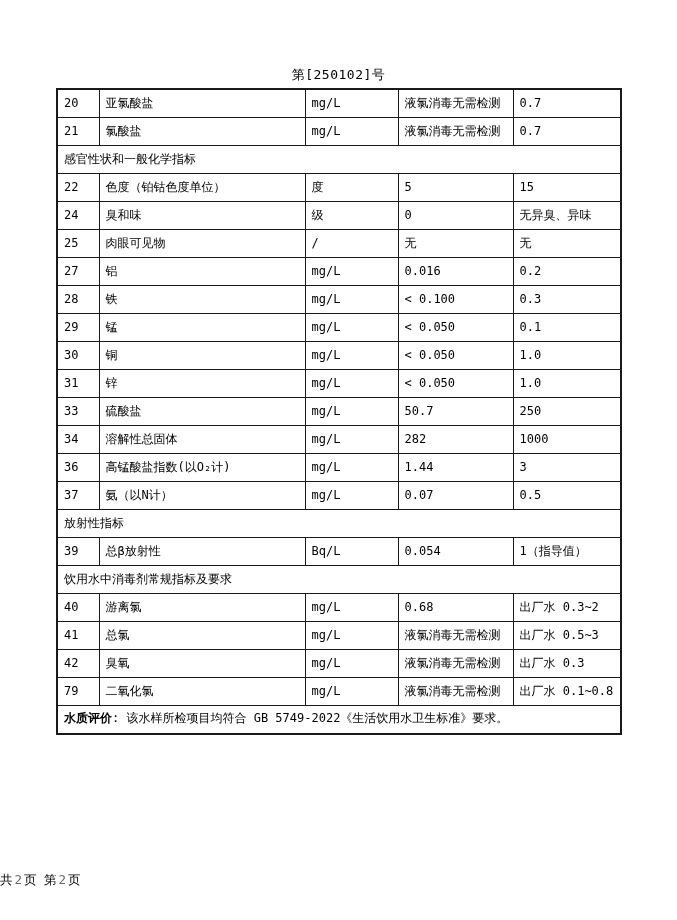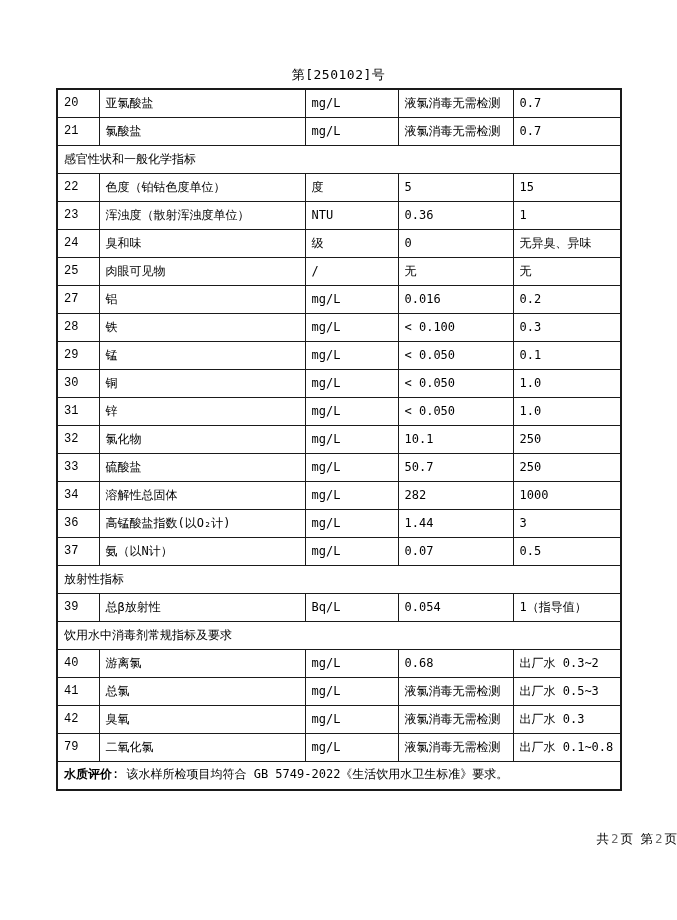--- a/index.html
+++ b/index.html
@@ -38,30 +38,30 @@
     border: 1px solid #1a1a1a;
     font-size: 12px;
     line-height: 1.1;
     height: 21px;
     padding: 3px 6px;
     vertical-align: middle;
     white-space: nowrap;
     overflow: hidden;
     text-align: left;
   }
-  td.col-no    { padding-left: 5px; font-family: Liberation Mono, monospace; }
+  td.col-no    { padding-left: 5px; }
   td.section-cell { padding-left: 8px; margin-top: 40px; }
   td.note-cell { padding-left: 8px; }
   .note-bold { font-weight: bold; font-family: Liberation Mono, monospace; }
   .page-footer {
     position: absolute;
-    top: 831px;
+    top: 872px;
     left: 0;
     width: 677px;
-    text-align: right;
+    text-align: left;
     font-size: 12.5px;
   }
   .page-footer .num {
     color: #6b6b6b;
     padding: 0 2px;
   }
 </style>
 </head>
 <body>
 
@@ -96,27 +96,20 @@
           <td colspan="5" class="section-cell">感官性状和一般化学指标</td>
         </tr>
         <tr>
           <td class="col-no">22</td>
           <td>色度（铂钴色度单位）</td>
           <td>度</td>
           <td>5</td>
           <td>15</td>
         </tr>
         <tr>
-          <td class="col-no">23</td>
-          <td>浑浊度（散射浑浊度单位）</td>
-          <td>NTU</td>
-          <td>0.36</td>
-          <td>1</td>
-        </tr>
-        <tr>
           <td class="col-no">24</td>
           <td>臭和味</td>
           <td>级</td>
           <td>0</td>
           <td>无异臭、异味</td>
         </tr>
         <tr>
           <td class="col-no">25</td>
           <td>肉眼可见物</td>
           <td>/</td>
@@ -152,27 +145,20 @@
           <td>1.0</td>
         </tr>
         <tr>
           <td class="col-no">31</td>
           <td>锌</td>
           <td>mg/L</td>
           <td>&lt; 0.050</td>
           <td>1.0</td>
         </tr>
         <tr>
-          <td class="col-no">32</td>
-          <td>氯化物</td>
-          <td>mg/L</td>
-          <td>10.1</td>
-          <td>250</td>
-        </tr>
-        <tr>
           <td class="col-no">33</td>
           <td>硫酸盐</td>
           <td>mg/L</td>
           <td>50.7</td>
           <td>250</td>
         </tr>
         <tr>
           <td class="col-no">34</td>
           <td>溶解性总固体</td>
           <td>mg/L</td>

